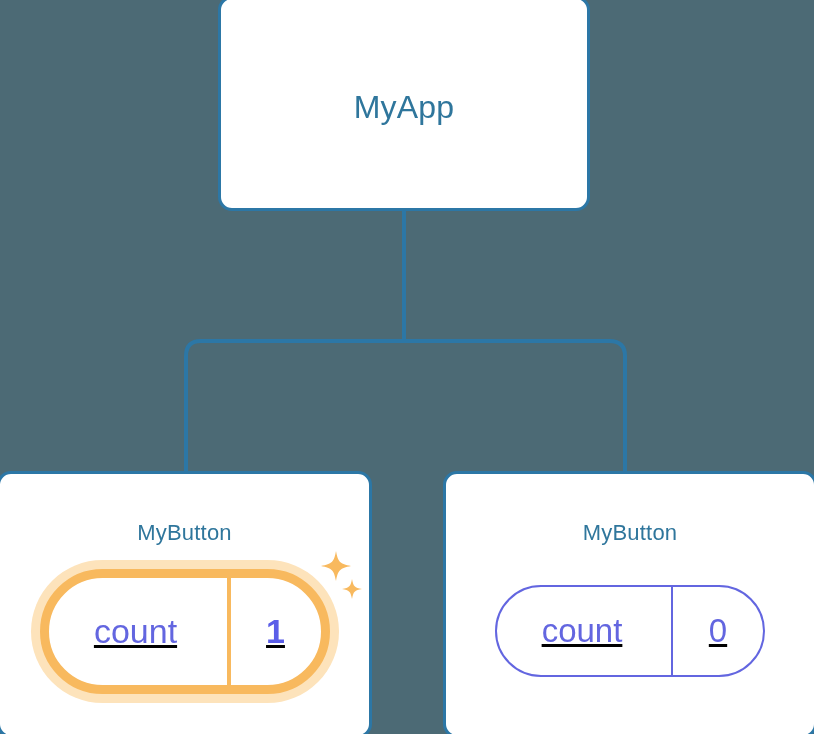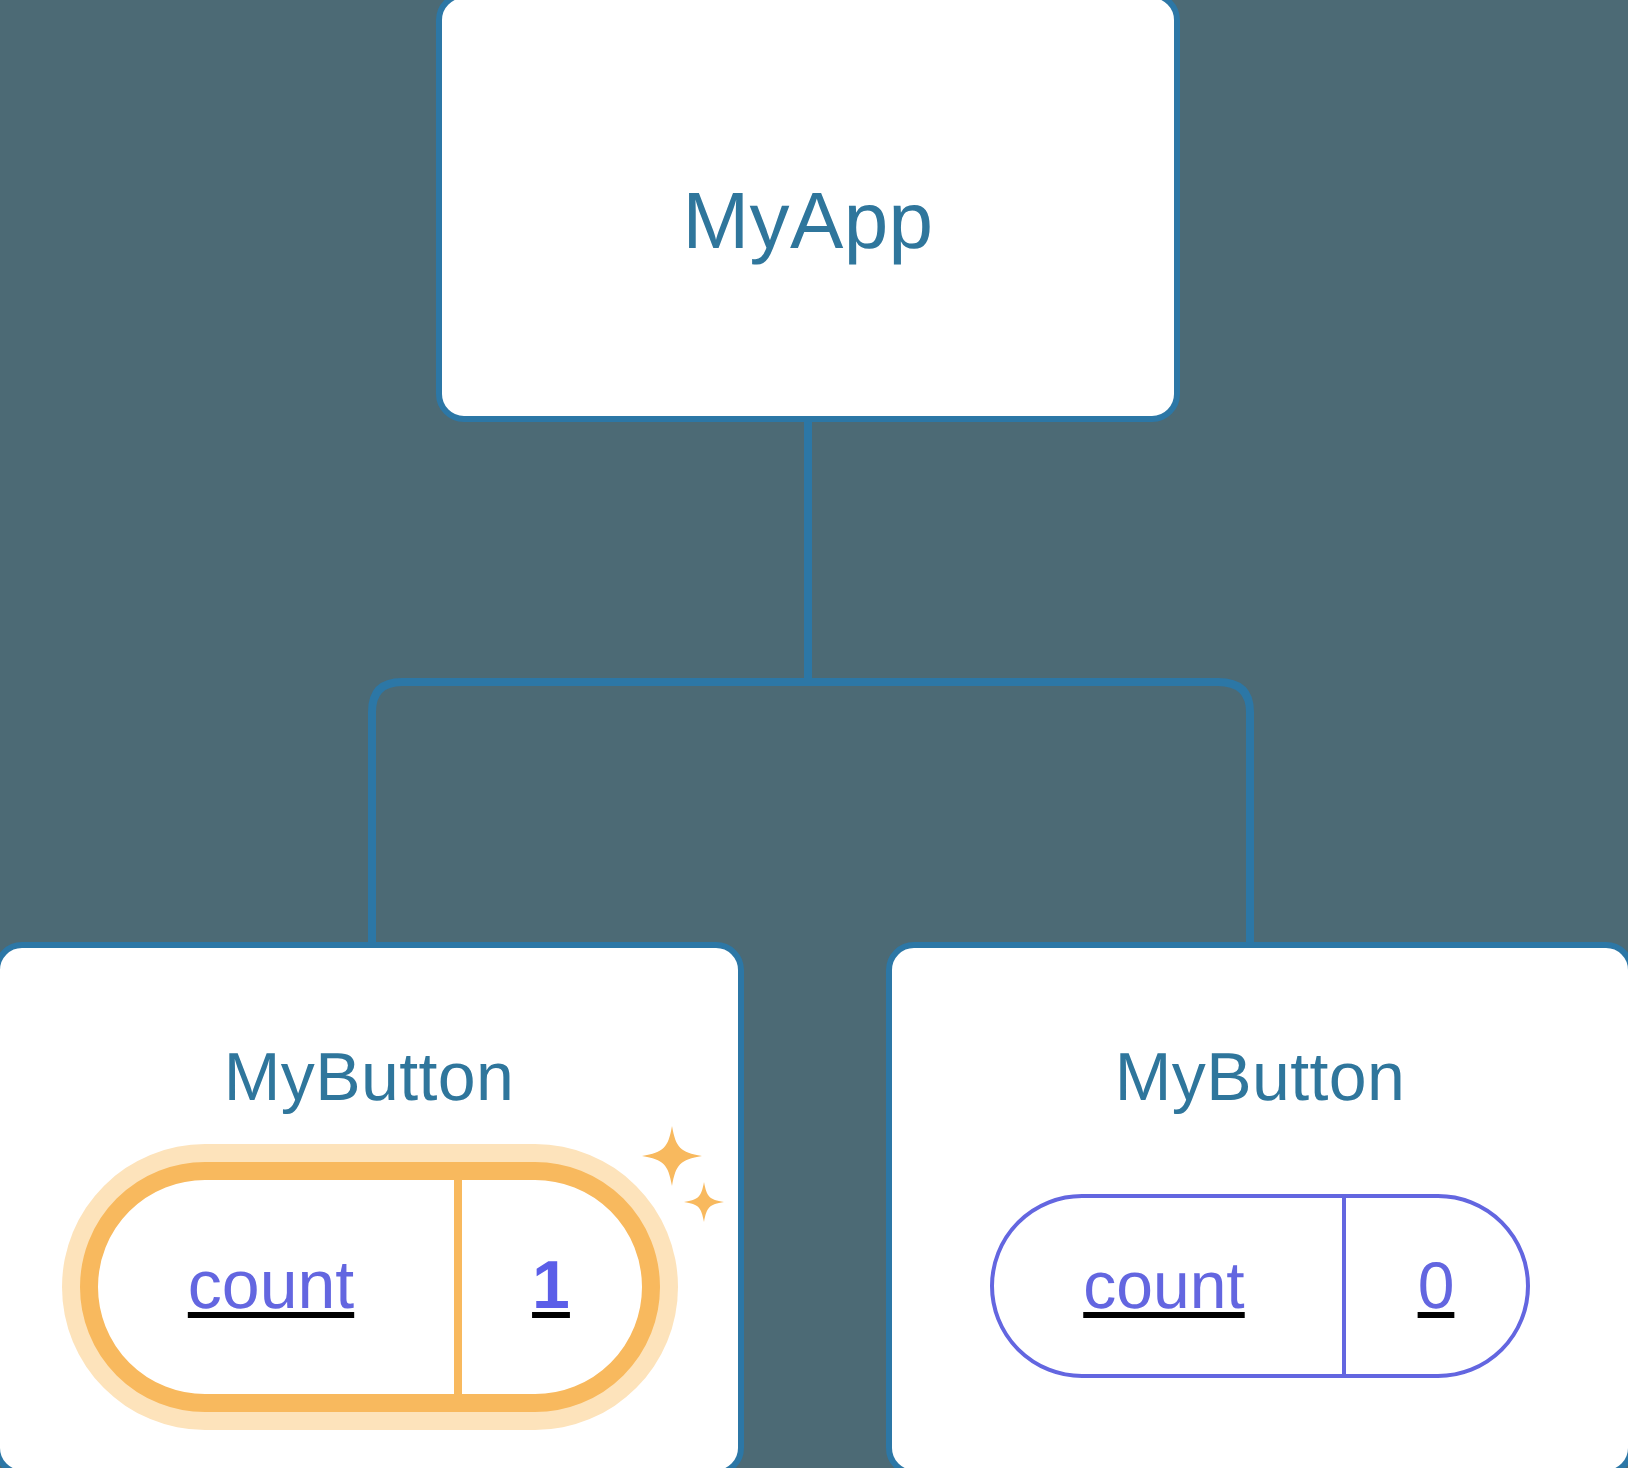--- a/index.html
+++ b/index.html
@@ -55,40 +55,40 @@
   
   #node-root {
     left: 218px;
     top: -4px;
     width: 372px;
     height: 215px;
     border-top-left-radius: 14px;
     border-top-right-radius: 14px;
   }
   #node-root .node-title {
-    font-size: 40px;
+    font-size: 32px;
     line-height: 1;
     margin-top: 92px;
   }
 
   
   .node-child {
     top: 471px;
     height: 267px;
   }
   #node-child-0 {
     left: -3px;
     width: 375px;
   }
   #node-child-1 {
     left: 443px;
     width: 374px;
   }
   .node-child .node-title {
-    font-size: 34px;
+    font-size: 22px;
     line-height: 1;
     margin-top: 48px;
   }
 
   
   .pill-wrap {
     position: relative;
     margin: 0 auto;
     margin-top: 25px;
     text-decoration: underline;

